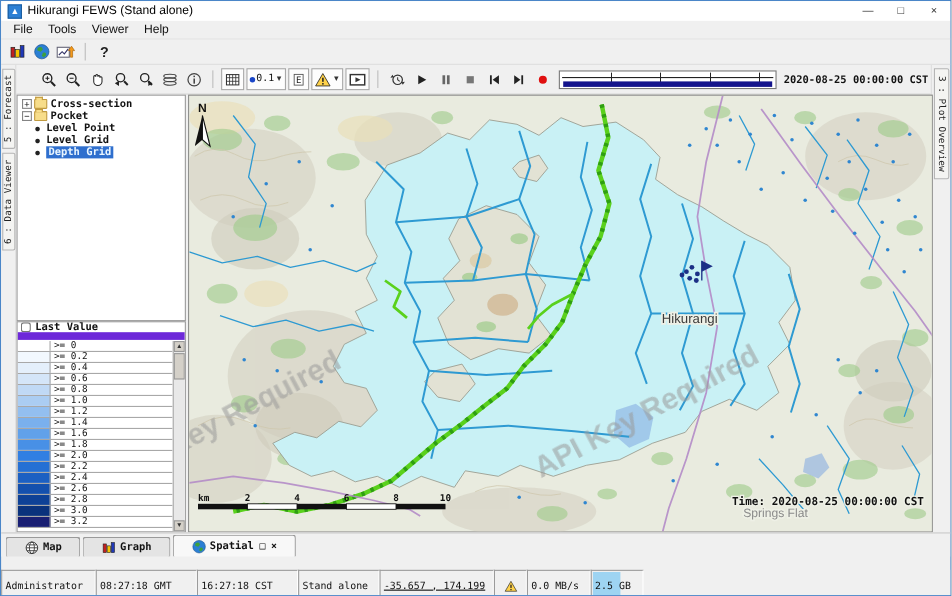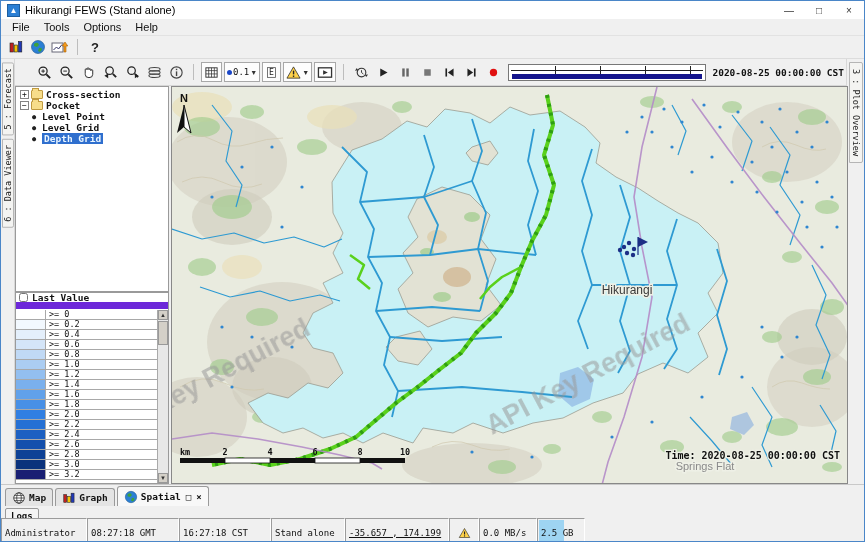--- a/index.html
+++ b/index.html
@@ -63,21 +63,21 @@
   #legend-scroll{position:absolute;right:0;top:17px;bottom:0;width:11px;background:#e8e8e8;border-left:1px solid #aaa;display:flex;flex-direction:column;}
   .scroll-arrow{height:10px;background:#d4d0c8;border:1px solid #999;font-size:6px;line-height:8px;text-align:center;color:#333;}
   #legend-thumb{height:24px;background:#d4d0c8;border:1px solid #999;margin:1px 0;}
   #legend-track{flex:1;}
 
   
   #map{position:absolute;left:170px;top:85px;width:677px;height:398px;border:1px solid #888;background:#e9ebdf;overflow:hidden;}
 
   
   #tabbar{position:absolute;left:0;top:483px;width:100%;height:22px;background:#f0f0f0;border-top:1px solid #c9c9c9;display:flex;align-items:flex-end;padding-left:4px;gap:2px;}
-  .btab{height:18px;display:flex;align-items:center;gap:3px;border:1px solid #9a9a9a;border-bottom:none;border-radius:3px 3px 0 0;background:#e4e4e4;padding:0 6px;font-family:"DejaVu Sans Mono",monospace;font-size:9.5px;font-weight:bold;}
+  .btab{height:18px;display:flex;align-items:center;gap:3px;border:1px solid #9a9a9a;border-bottom:none;border-radius:3px 3px 0 0;background:#e4e4e4;padding:0 16px;font-family:"DejaVu Sans Mono",monospace;font-size:9.5px;font-weight:bold;}
   .btab.active{background:#f8f8f8;height:20px;}
   .btab .tabctl{font-size:9px;margin-left:2px;color:#111;font-weight:bold;}
   #logs-row{position:absolute;left:0;top:505px;width:100%;height:19px;background:#f0f0f0;display:flex;align-items:center;padding-left:4px;}
   #logs-btn{height:15px;border:1px solid #9a9a9a;border-radius:2px;background:#f4f4f4;padding:0 5px;font-family:"DejaVu Sans Mono",monospace;font-size:9px;font-weight:bold;display:flex;align-items:center;}
 
   
   #statusbar{position:absolute;left:0;top:517px;width:100%;height:29px;background:#f0f0f0;display:flex;}
   .status-cell{border:1px solid;border-color:#9b9b9b #fff #fff #9b9b9b;height:100%;display:flex;align-items:center;padding:0 3px;font-family:"DejaVu Sans Mono",monospace;font-size:9px;white-space:nowrap;overflow:hidden;}
   #mem-cell{position:relative;}
   #mem-fill{position:absolute;left:1px;top:1px;bottom:1px;width:55%;background:#9ed4f2;}
@@ -95,21 +95,21 @@
     <div id="win-controls">
       <div class="win-btn">—</div>
       <div class="win-btn">□</div>
       <div class="win-btn">×</div>
     </div>
   </div>
 
   <div id="menubar">
       <span class="menu-item">File</span>
       <span class="menu-item">Tools</span>
-      <span class="menu-item">Options</span>
+      <span class="menu-item">Viewer</span>
       <span class="menu-item">Help</span>
     </div>
 
   <div id="toolbar1">
     <span class="tb-btn">
         <svg width="16" height="16" viewBox="0 0 16 16">
           <rect x="2" y="4" width="3.4" height="9" fill="#c02020" stroke="#222" stroke-width="0.6"></rect>
           <rect x="6.2" y="6" width="3.4" height="7" fill="#f5c400" stroke="#222" stroke-width="0.6"></rect>
           <rect x="10.4" y="2.5" width="3.4" height="10.5" fill="#2038b8" stroke="#222" stroke-width="0.6"></rect>
         </svg>
@@ -620,23 +620,20 @@
           <svg width="14" height="14" viewBox="0 0 16 16">
             <circle cx="8" cy="8" r="6.5" fill="#2b7fd4" stroke="#16508c" stroke-width="0.6"></circle>
             <path d="M4 5 q2 -2 4 -1 l1 2 -2 2 -3 -1 z M9 9 q3 -1 3 2 l-2 2 -2 -1 z" fill="#3da03d"></path>
           </svg>
         </span>
         <span>Spatial</span>
         <span class="tabctl">□</span>
         <span class="tabctl">×</span>
       </div>
     </div>
-  <div id="logs-row">
-    <div id="logs-btn">Logs</div>
-  </div>
 
   <div id="statusbar">
     <div class="status-cell" style="width:86px;">Administrator</div>
     <div class="status-cell" style="width:92px;">08:27:18 GMT</div>
     <div class="status-cell" style="width:92px;">16:27:18 CST</div>
     <div class="status-cell" style="width:74px;">Stand alone</div>
     <div class="status-cell" style="width:104px;text-decoration:underline;">-35.657 , 174.199</div>
     <div class="status-cell" style="width:30px;justify-content:center;">
       <svg width="13" height="12" viewBox="0 0 16 16">
           <path d="M8 2 L15 14 H1 z" fill="#ffd24a" stroke="#222" stroke-width="0.8"></path>

